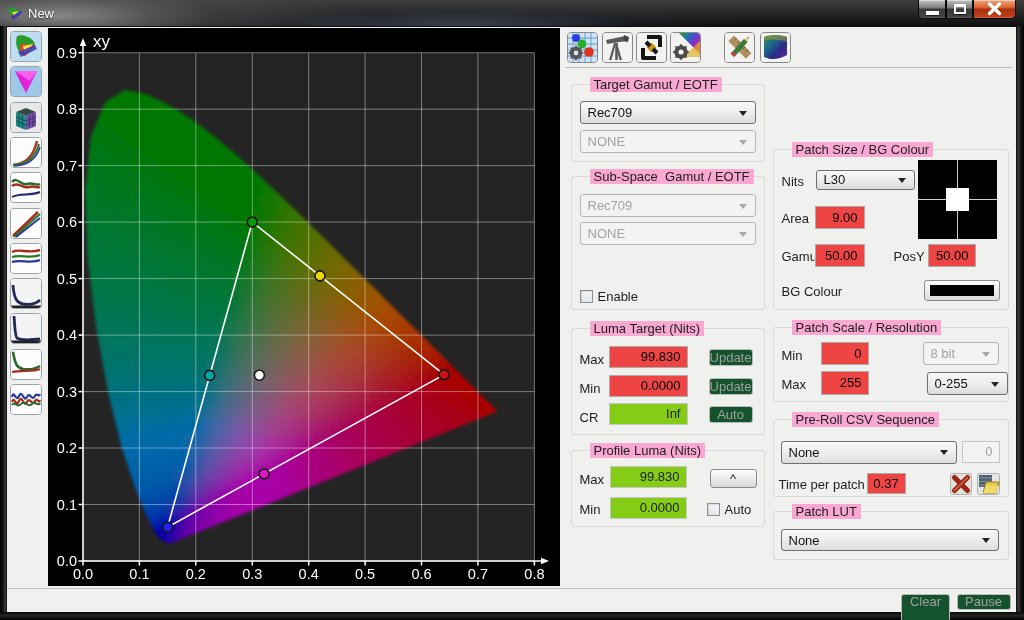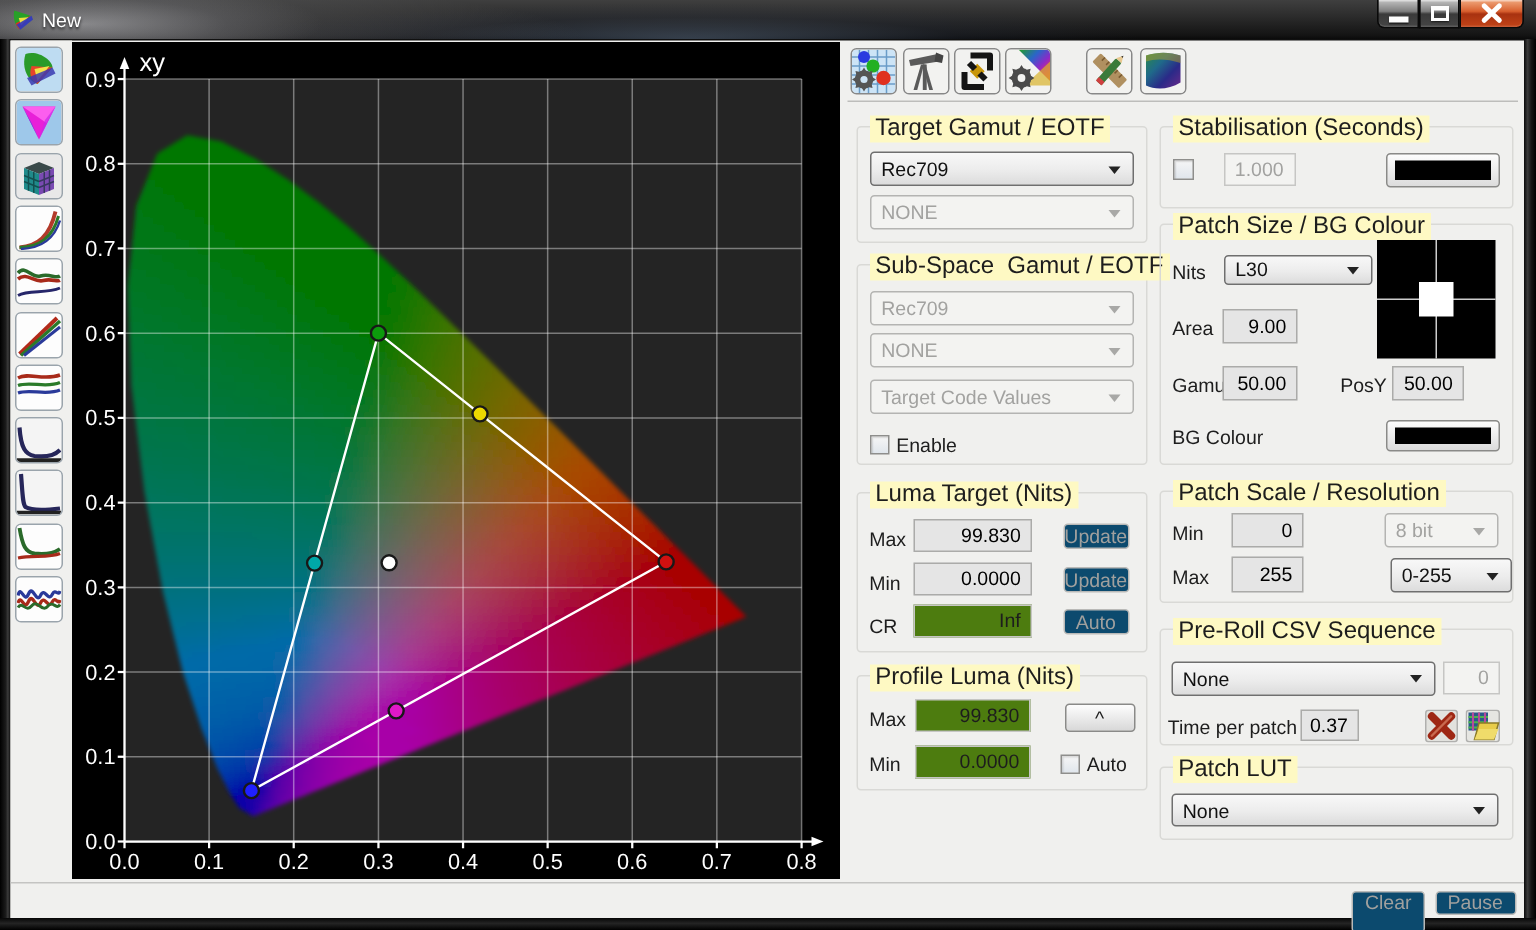--- a/index.html
+++ b/index.html
@@ -25,30 +25,30 @@
 #ltb{position:absolute;left:7px;top:27px;width:41px;height:585px;background:#f0f0ee}
 .lic{position:absolute;left:3px;width:32px;height:31px;border:1px solid #9aa4ac;border-radius:4px;background:linear-gradient(#fff,#e8e8e8);overflow:hidden}
 
 #chart{position:absolute;left:48px;top:28px;width:512px;height:558px;background:#000}
 
 .ric{position:absolute;width:31px;height:31px;border:1px solid #888;border-radius:4px;background:linear-gradient(#fbfbfb,#dedede);overflow:hidden}
 #settings{position:absolute;left:860px;top:33px;width:136px;text-align:right;font-family:"Liberation Serif",serif;font-size:22px;color:#3c3c46;letter-spacing:1.8px}
 #sepTop{position:absolute;left:565px;top:67px;width:447px;height:1px;background:#bdbdbb}
 #sepBot{position:absolute;left:7px;top:588px;width:1009px;height:1px;background:#c4c4c2}
 .grp{position:absolute;border:1px solid #d9d9d6;border-radius:3px}
-.glab{position:absolute;top:-8px;left:8px;background:#fef9c3;padding:0 4px;font-size:16px;color:#1d1d1d;white-space:nowrap}
+.glab{position:absolute;top:-8px;left:18px;background:#f9a8d4;padding:0 4px;font-size:13px;color:#1d1d1d;white-space:nowrap}
 .lbl{position:absolute;font-size:13px;color:#1d1d1d;white-space:nowrap}
 .dd{position:absolute;border:1px solid #6f6f6f;border-radius:3px;background:linear-gradient(#f8f8f8,#ececec 55%,#dcdcdc);font-size:13px;color:#111;line-height:21px;padding-left:7px}
 .dd:after{content:"";position:absolute;right:8px;top:50%;margin-top:-2px;border-left:4.5px solid transparent;border-right:4.5px solid transparent;border-top:5px solid #222}
 .dd.dis{border-color:#b4b4b2;background:#f3f3f1;color:#a2a2a0}
 .dd.dis:after{border-top-color:#a8a8a6}
-.fld{position:absolute;border:1px solid #ababa9;background:#e5e5e5;font-size:13px;color:#000;text-align:right;padding-right:6px}
-.fld.dis{border-color:#c6c6c4;background:#4d7c0f;color:#1d1d1d}
+.fld{position:absolute;border:1px solid #ababa9;background:#ef4444;font-size:13px;color:#000;text-align:right;padding-right:6px}
+.fld.dis{border-color:#c6c6c4;background:#84cc16;color:#1d1d1d}
 .fld.gry{border-color:#c6c6c4;background:#f3f3f1;color:#a2a2a0}
-.btn{position:absolute;border:1px solid #b9b9b7;border-radius:3px;background:#0c4a6e;color:#a0a09e;font-size:13px;text-align:center}
+.btn{position:absolute;border:1px solid #b9b9b7;border-radius:3px;background:#14532d;color:#a0a09e;font-size:13px;text-align:center}
 .btn.en{border-color:#8a8a88;background:linear-gradient(#fdfdfd,#ebebeb 50%,#d8d8d8);color:#222}
 .cb{position:absolute;width:13px;height:13px;border:1px solid #8e8e8c;background:linear-gradient(#f6f6f6,#e0e6ec);box-shadow:inset 1px 1px 1px rgba(0,0,0,.12)}
 .swb{position:absolute;border:1px solid #8a8a88;border-radius:3px;background:linear-gradient(#fdfdfd,#dcdcdc);}
 .swb i{position:absolute;left:5px;right:5px;top:4px;bottom:4px;background:#000}
 </style></head><body>
 <div id="win">
     <div id="tbar"></div>
     <svg style="position:absolute;left:7px;top:6px" width="17" height="15">
       <path d="M2.5 1 L13.5 4.5 L6 13.5 C3 11 1.5 6 2.5 1 Z" fill="#28a028"></path>
       <path d="M13.5 4.5 L6 13.5 C4.8 12.6 4 11.5 3.6 9.5 Z" fill="#e03020"></path>
@@ -1804,21 +1804,20 @@
     <div id="sepTop"></div>
     <div class="grp" style="left:570.5px;top:84px;width:194px;height:78px">
       <span class="glab">Target Gamut / EOTF</span>
       <div class="dd" style="left:8px;top:16px;width:176px;height:23px">Rec709</div>
       <div class="dd dis" style="left:8px;top:45px;width:176px;height:23px">NONE</div>
     </div>
     <div class="grp" style="left:570.5px;top:176px;width:194px;height:134px">
       <span class="glab">Sub-Space&nbsp; Gamut / EOTF</span>
       <div class="dd dis" style="left:8px;top:17px;width:176px;height:23px">Rec709</div>
       <div class="dd dis" style="left:8px;top:45px;width:176px;height:23px">NONE</div>
-      <div class="dd dis" style="left:8px;top:76px;width:176px;height:23px">Target Code Values</div>
       <div class="cb" style="left:8px;top:113px"></div>
       <span class="lbl" style="left:26px;top:112px">Enable</span>
     </div>
     <div class="grp" style="left:570.5px;top:328px;width:194px;height:107px">
       <span class="glab">Luma Target (Nits)</span>
       <span class="lbl" style="left:8px;top:23px">Max</span>
       <div class="fld" style="left:37px;top:17px;width:79px;height:22px;line-height:20px">99.830</div>
       <div class="btn" style="left:137px;top:20px;width:44px;height:17px;line-height:15px">Update</div>
       <span class="lbl" style="left:8px;top:52px">Min</span>
       <div class="fld" style="left:37px;top:46px;width:79px;height:22px;line-height:20px">0.0000</div>
@@ -1829,28 +1828,20 @@
     </div>
     <div class="grp" style="left:570.5px;top:450px;width:194px;height:77px">
       <span class="glab">Profile Luma (Nits)</span>
       <span class="lbl" style="left:8px;top:21px">Max</span>
       <div class="fld dis" style="left:38px;top:15px;width:77px;height:22px;line-height:20px">99.830</div>
       <div class="btn en" style="left:138px;top:18px;width:47px;height:19px;line-height:17px">^</div>
       <span class="lbl" style="left:8px;top:51px">Min</span>
       <div class="fld dis" style="left:38px;top:46px;width:77px;height:22px;line-height:20px">0.0000</div>
       <div class="cb" style="left:135px;top:52px"></div>
       <span class="lbl" style="left:153px;top:51px">Auto</span>
-    </div>
-    <div class="grp" style="left:772.5px;top:84px;width:236.5px;height:55px">
-      <span class="glab">Stabilisation (Seconds)</span>
-      <div class="cb" style="left:8px;top:21px;width:14px;height:14px"></div>
-      <div class="fld gry" style="left:42px;top:17px;width:48px;height:22px;line-height:20px;text-align:center;padding:0">1.000</div>
-      <div class="swb" style="left:150px;top:17px;width:76px;height:23px">
-        <i></i>
-      </div>
     </div>
     <div class="grp" style="left:772.5px;top:149px;width:236.5px;height:161px">
       <span class="glab">Patch Size / BG Colour</span>
       <span class="lbl" style="left:8px;top:24px">Nits</span>
       <div class="dd" style="left:42px;top:20px;width:99px;height:20px;line-height:18px">L30</div>
       <div style="position:absolute;left:144px;top:10px;width:79px;height:79px;background:#000">
 <div style="position:absolute;left:0;top:39px;width:79px;height:1px;background:#cdcdcd"></div>
 <div style="position:absolute;left:39px;top:0;width:1px;height:79px;background:#cdcdcd"></div>
 <div style="position:absolute;left:28px;top:28px;width:23px;height:23px;background:#fff"></div>
       </div>

